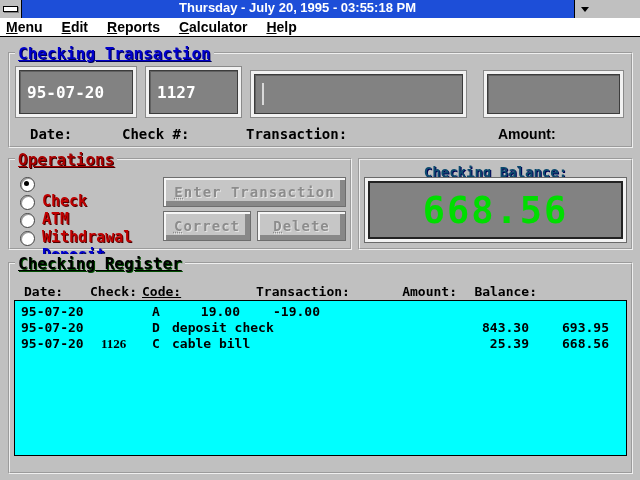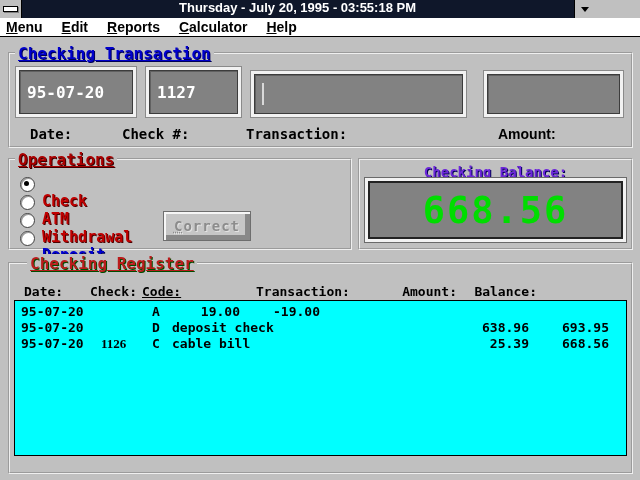--- a/index.html
+++ b/index.html
@@ -1,20 +1,20 @@
 <!DOCTYPE html>
 <html><head>
 <meta charset="utf-8">
 <style>
   html,body{margin:0;padding:0;background:#555;}
   #screen{position:relative;width:640px;height:480px;background:#C0C0C0;overflow:hidden;
           font-family:"DejaVu Sans Mono",monospace;-webkit-font-smoothing:none;}
 
   
-  .titlebar{position:absolute;left:0;top:0;width:595px;height:18px;background:#0f172a;}
+  .titlebar{position:absolute;left:0;top:0;width:595px;height:18px;background:#1d4ed8;}
   .sysbox{position:absolute;left:0;top:0;width:21px;height:18px;background:#C0C0C0;
           border-right:1px solid #000;display:flex;align-items:center;justify-content:center;cursor:pointer;}
   .sysbox .bar{width:13px;height:4px;background:#fff;border:1px solid #000;box-shadow:1px 1px 0 #808080;}
   .wintitle{position:absolute;left:0;top:0;width:100%;height:18px;line-height:18px;text-align:center;
             color:#fff;font:bold 13px "Liberation Sans",sans-serif;}
   .minbox{position:absolute;right:0;top:0;width:20px;height:18px;background:#C0C0C0;
           border-left:1px solid #000;display:flex;align-items:center;justify-content:center;cursor:pointer;}
   .minbox .tri{width:0;height:0;border-left:4px solid transparent;border-right:4px solid transparent;
                border-top:5px solid #000;}
 
@@ -26,21 +26,21 @@
   .menu-item::first-letter{text-decoration:underline;}
 
   
   .client{position:absolute;left:0;top:38px;width:640px;height:442px;background:#C0C0C0;}
 
   .group{position:absolute;border:2px groove #efefef;box-sizing:border-box;}
   .group-title{position:absolute;top:-10px;left:5px;background:#C0C0C0;padding:0 3px;
                font:bold 16px "DejaVu Sans Mono",monospace;white-space:nowrap;text-decoration:underline;}
   .t-blue{color:#0000CC;text-shadow:1px 1px 0 #000055;}
   .t-red{color:#AA0000;text-shadow:1px 1px 0 #3d0000;}
-  .t-green{color:#b91c1c;text-shadow:1px 1px 0 #004d00;margin-left:12px;}
+  .t-green{color:#000000;text-shadow:1px 1px 0 #004d00;}
 
   
   .well{position:absolute;background:#f2f2f2;border:1px solid #8a8a8a;padding:3px;box-sizing:border-box;}
   .well-in{height:100%;box-sizing:border-box;border:1px solid #3c3c3c;background:#828282;
            box-shadow:inset 1px 1px 0 #616161;display:flex;align-items:center;padding:0 7px;
            color:#fff;font:bold 16px "DejaVu Sans Mono",monospace;white-space:nowrap;}
   .caret{display:inline-block;width:2px;height:22px;background:#d9d9d9;}
 
   .field-label{position:absolute;font:bold 14px "DejaVu Sans Mono",monospace;color:#000;white-space:nowrap;}
   .sans-label{font:bold 14px "Liberation Sans",sans-serif;}
@@ -57,21 +57,21 @@
 
   
   .btn{position:absolute;background:#c6c6c6;border:1px solid #6e6e6e;box-sizing:border-box;
        box-shadow:inset 2px 2px 0 #f6f6f6,inset -5px -5px 0 #888;cursor:pointer;padding:0;}
   .btn-label{display:block;text-align:center;font:bold 14px "DejaVu Sans Mono",monospace;
              color:#8c8c8c;text-shadow:1px 1px 0 #e4e4e4;letter-spacing:1px;}
   .btn-label::first-letter{text-decoration:underline dotted;}
 
   
   .bal-label{position:absolute;width:100%;text-align:center;font:bold 14px "DejaVu Sans Mono",monospace;
-             color:#6d28d9;text-shadow:1px 1px 0 #000055;}
+             color:#0c4a6e;text-shadow:1px 1px 0 #000055;}
   .bal-well{position:absolute;background:#f2f2f2;border:1px solid #6a6a6a;padding:3px;box-sizing:border-box;}
   .bal-in{height:100%;box-sizing:border-box;border:2px solid #222;background:#828282;
           display:flex;align-items:center;justify-content:center;
           color:#00DD00;font:bold 37px "DejaVu Sans Mono",monospace;letter-spacing:2px;}
 
   
   .reg-headers{position:absolute;left:0;top:0;width:625px;height:15px;}
   .reg-h{position:absolute;font:bold 13px "DejaVu Sans Mono",monospace;color:#000;white-space:nowrap;}
   .reg-h.right{text-align:right;}
   .listbox{position:absolute;background:#00FFFF;border:1px solid #000;box-sizing:border-box;
@@ -151,22 +151,28 @@
           <span class="radio"></span>
           <span class="radio-label r-red">Withdrawal</span>
         </div>
         <div class="radio-row">
           <span class="radio"></span>
           <span class="radio-label r-blue">Deposit</span>
         </div>
       </div>
     </div>
 
+    <button class="btn" style="left:163px;top:139px;width:183px;height:30px;">
+      <span class="btn-label">Enter Transaction</span>
+    </button>
     <button class="btn" style="left:163px;top:173px;width:88px;height:30px;">
       <span class="btn-label">Correct</span>
+    </button>
+    <button class="btn" style="left:257px;top:173px;width:89px;height:30px;">
+      <span class="btn-label">Delete</span>
     </button>
 
     <div class="group" style="left:358px;top:120px;width:275px;height:92px;">
       <div class="bal-label" style="top:4px;">Checking Balance:</div>
     </div>
     <div class="bal-well" style="left:364px;top:139px;width:263px;height:66px;">
       <div class="bal-in">668.56</div>
     </div>
 
     <div class="group" style="left:8px;top:224px;width:625px;height:212px;">
@@ -189,21 +195,21 @@
         <span class="c-code">A</span>
         <span class="c-amt">19.00</span>
         <span class="c-bal">-19.00</span>
         <span class="c-pad"></span>
       </div>
       <div class="reg-row">
         <span class="c-date">95-07-20</span>
         <span class="c-check"></span>
         <span class="c-code">D</span>
         <span class="c-tx">deposit check</span>
-        <span class="c-amt">638.96</span>
+        <span class="c-amt">843.30</span>
         <span class="c-bal">693.95</span>
         <span class="c-pad"></span>
       </div>
       <div class="reg-row">
         <span class="c-date">95-07-20</span>
         <span class="c-check">1126</span>
         <span class="c-code">C</span>
         <span class="c-tx">cable bill</span>
         <span class="c-amt">25.39</span>
         <span class="c-bal">668.56</span>

